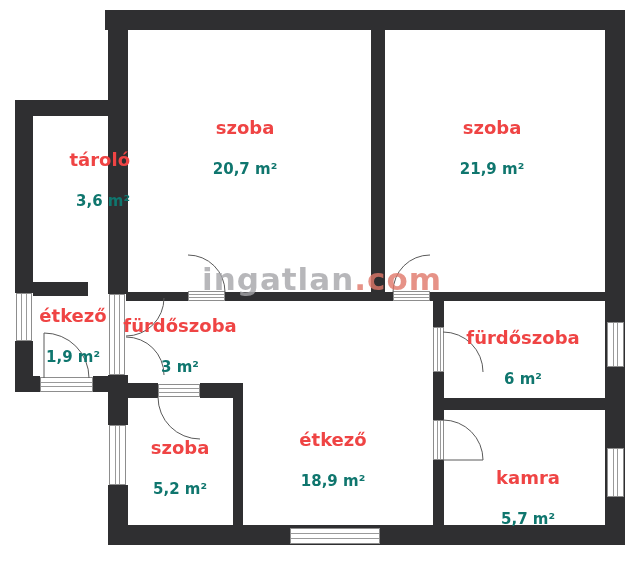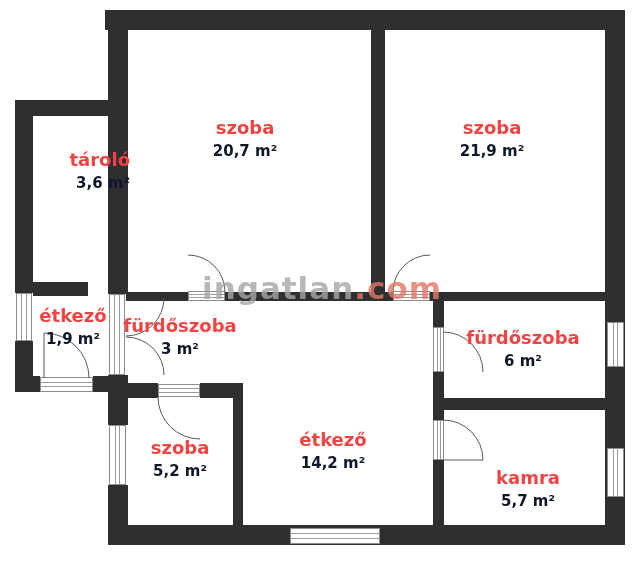--- a/index.html
+++ b/index.html
@@ -10,24 +10,24 @@
   .wall{position:absolute;background:#2f2f31;}
   .win{position:absolute;background:#ffffff;border:1px solid #8d8d8d;box-sizing:border-box;}
   .win-v::before,.win-v::after{content:"";position:absolute;top:0;bottom:0;width:1px;background:#9a9a9a;}
   .win-v::before{left:31%;}
   .win-v::after{left:62%;}
   .win-h::before,.win-h::after{content:"";position:absolute;left:0;right:0;height:1px;background:#9a9a9a;}
   .win-h::before{top:31%;}
   .win-h::after{top:62%;}
   .room-label{position:absolute;text-align:center;z-index:3;}
   .room-name{font-size:18px;font-weight:700;color:#ef4444;line-height:1.1;white-space:nowrap;}
-  .room-area{font-size:15px;font-weight:700;color:#0f172a;margin-top:4px;white-space:nowrap;}
+  .room-area{font-size:15px;font-weight:700;color:#0f766e;margin-top:22px;white-space:nowrap;}
   #arcs{position:absolute;left:0;top:0;z-index:2;}
   .watermark{
-    position:absolute;left:202px;top:270px;z-index:4;opacity:.8;
+    position:absolute;left:202px;top:261px;z-index:4;opacity:.8;
     font-size:31px;font-weight:700;letter-spacing:1px;white-space:nowrap;
   }
   .wm-name{color:#a6a6aa;}
   .wm-tld{color:#e0786a;}
 </style>
 </head>
 <body>
 
 <div id="plan">
 
@@ -114,21 +114,21 @@
     <div class="room-area">6 m²</div>
   </div>
 
   <div class="room-label" style="left:120px;top:438px;width:120px;">
     <div class="room-name">szoba</div>
     <div class="room-area">5,2 m²</div>
   </div>
 
   <div class="room-label" style="left:273px;top:430px;width:120px;">
     <div class="room-name">étkező</div>
-    <div class="room-area">14,2 m²</div>
+    <div class="room-area">18,9 m²</div>
   </div>
 
   <div class="room-label" style="left:468px;top:468px;width:120px;">
     <div class="room-name">kamra</div>
     <div class="room-area">5,7 m²</div>
   </div>
 
   <div class="watermark">
     <span class="wm-name">ingatlan</span><span class="wm-tld">.com</span>
   </div>

